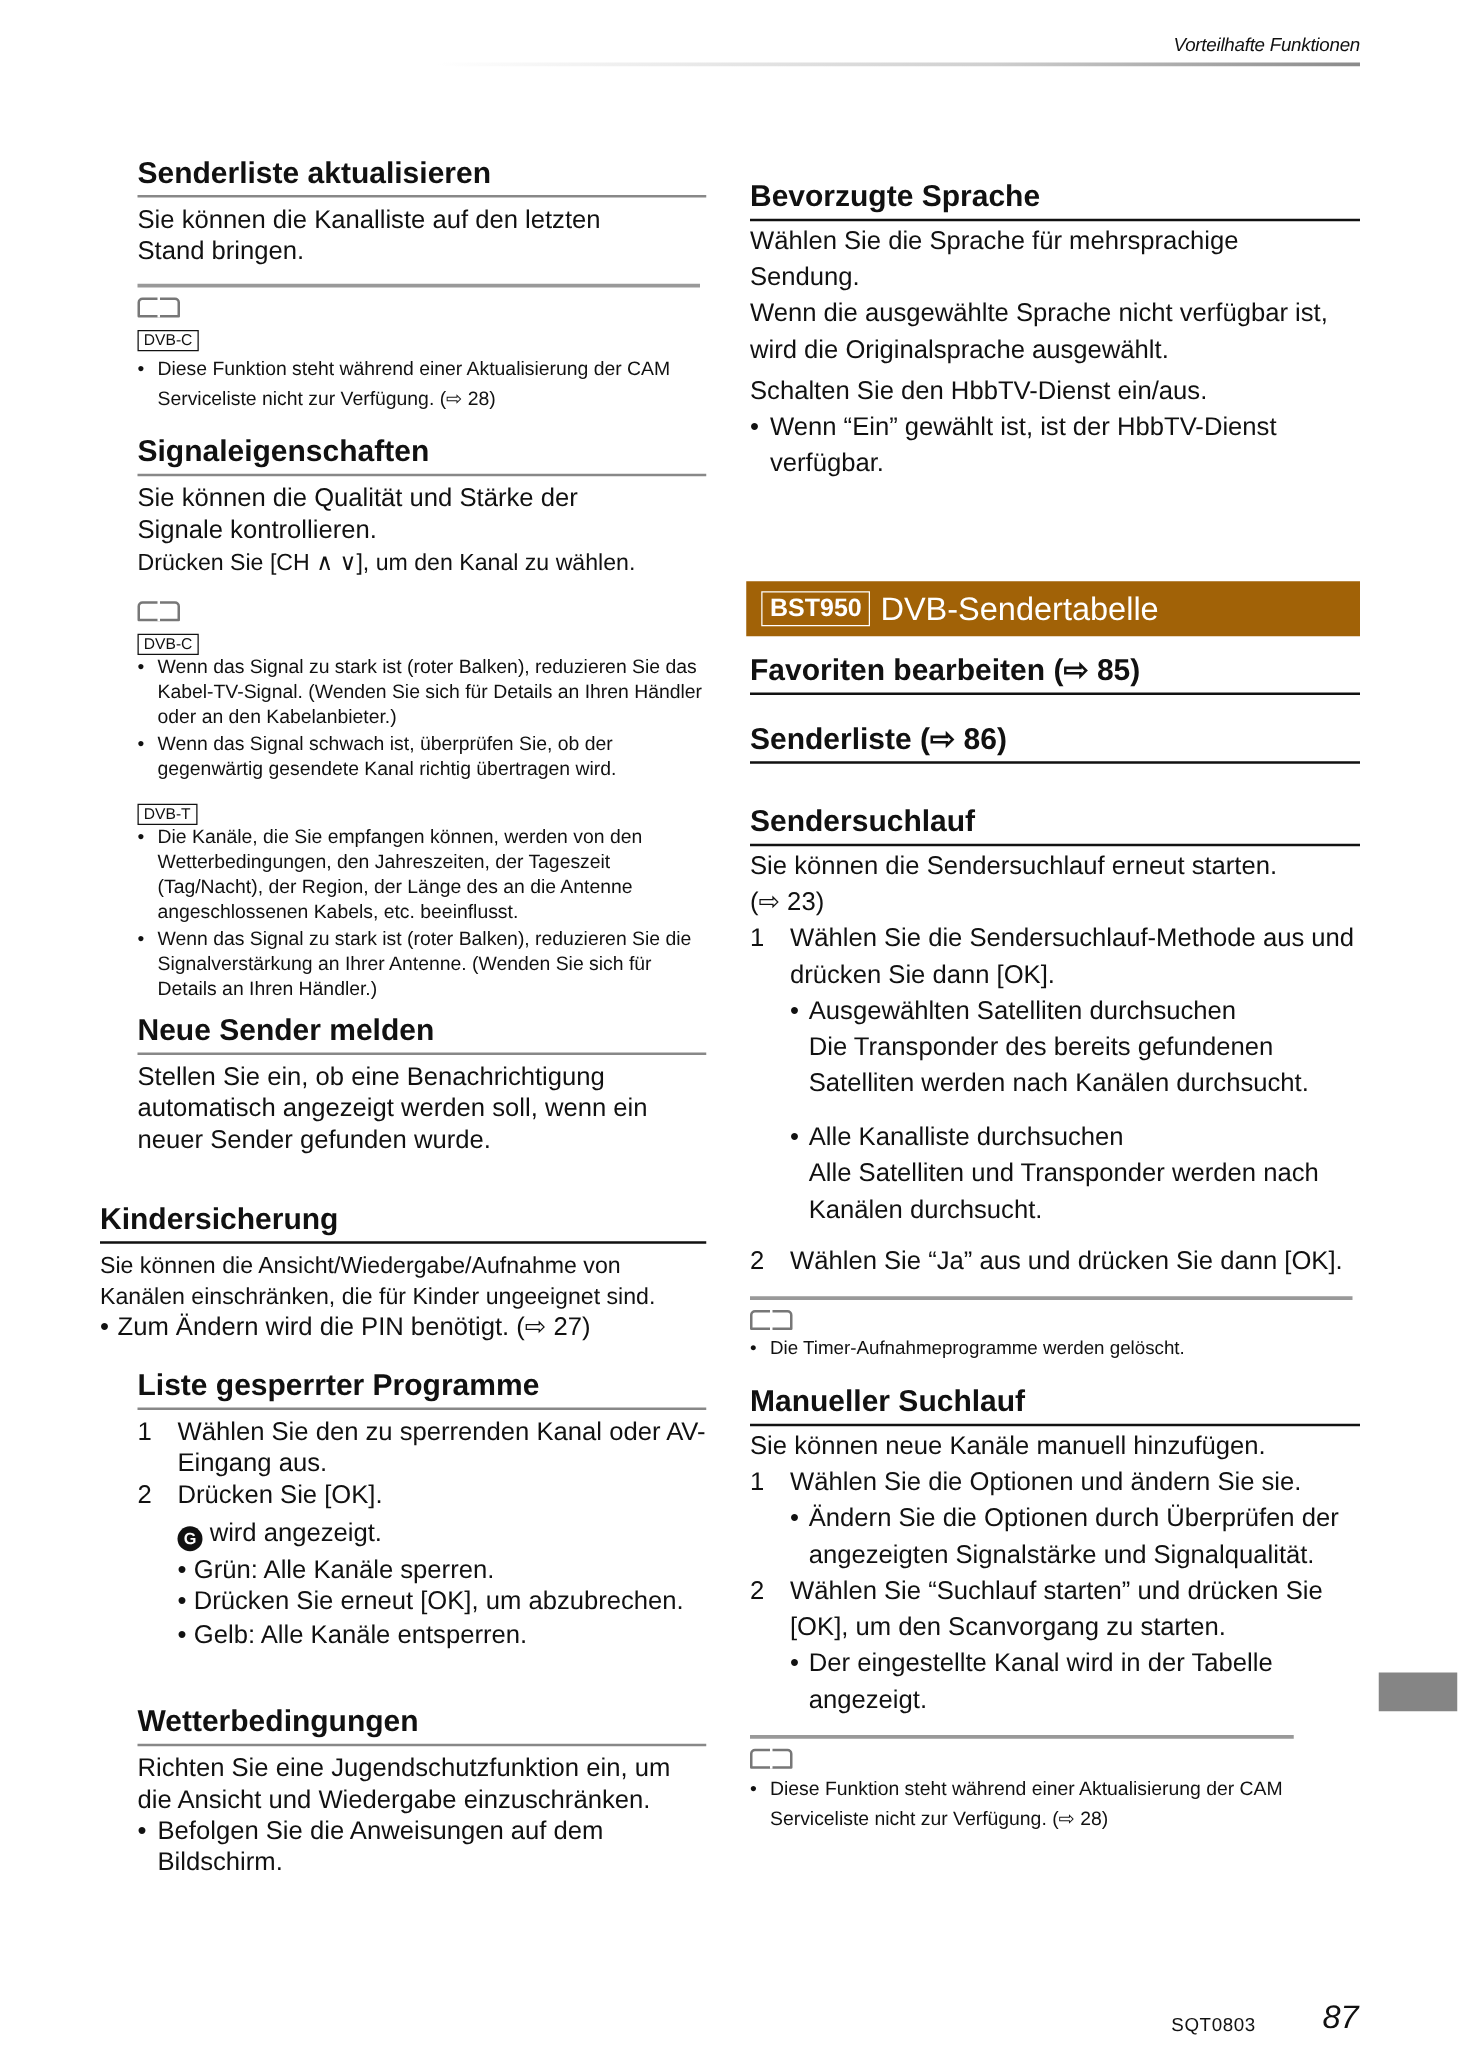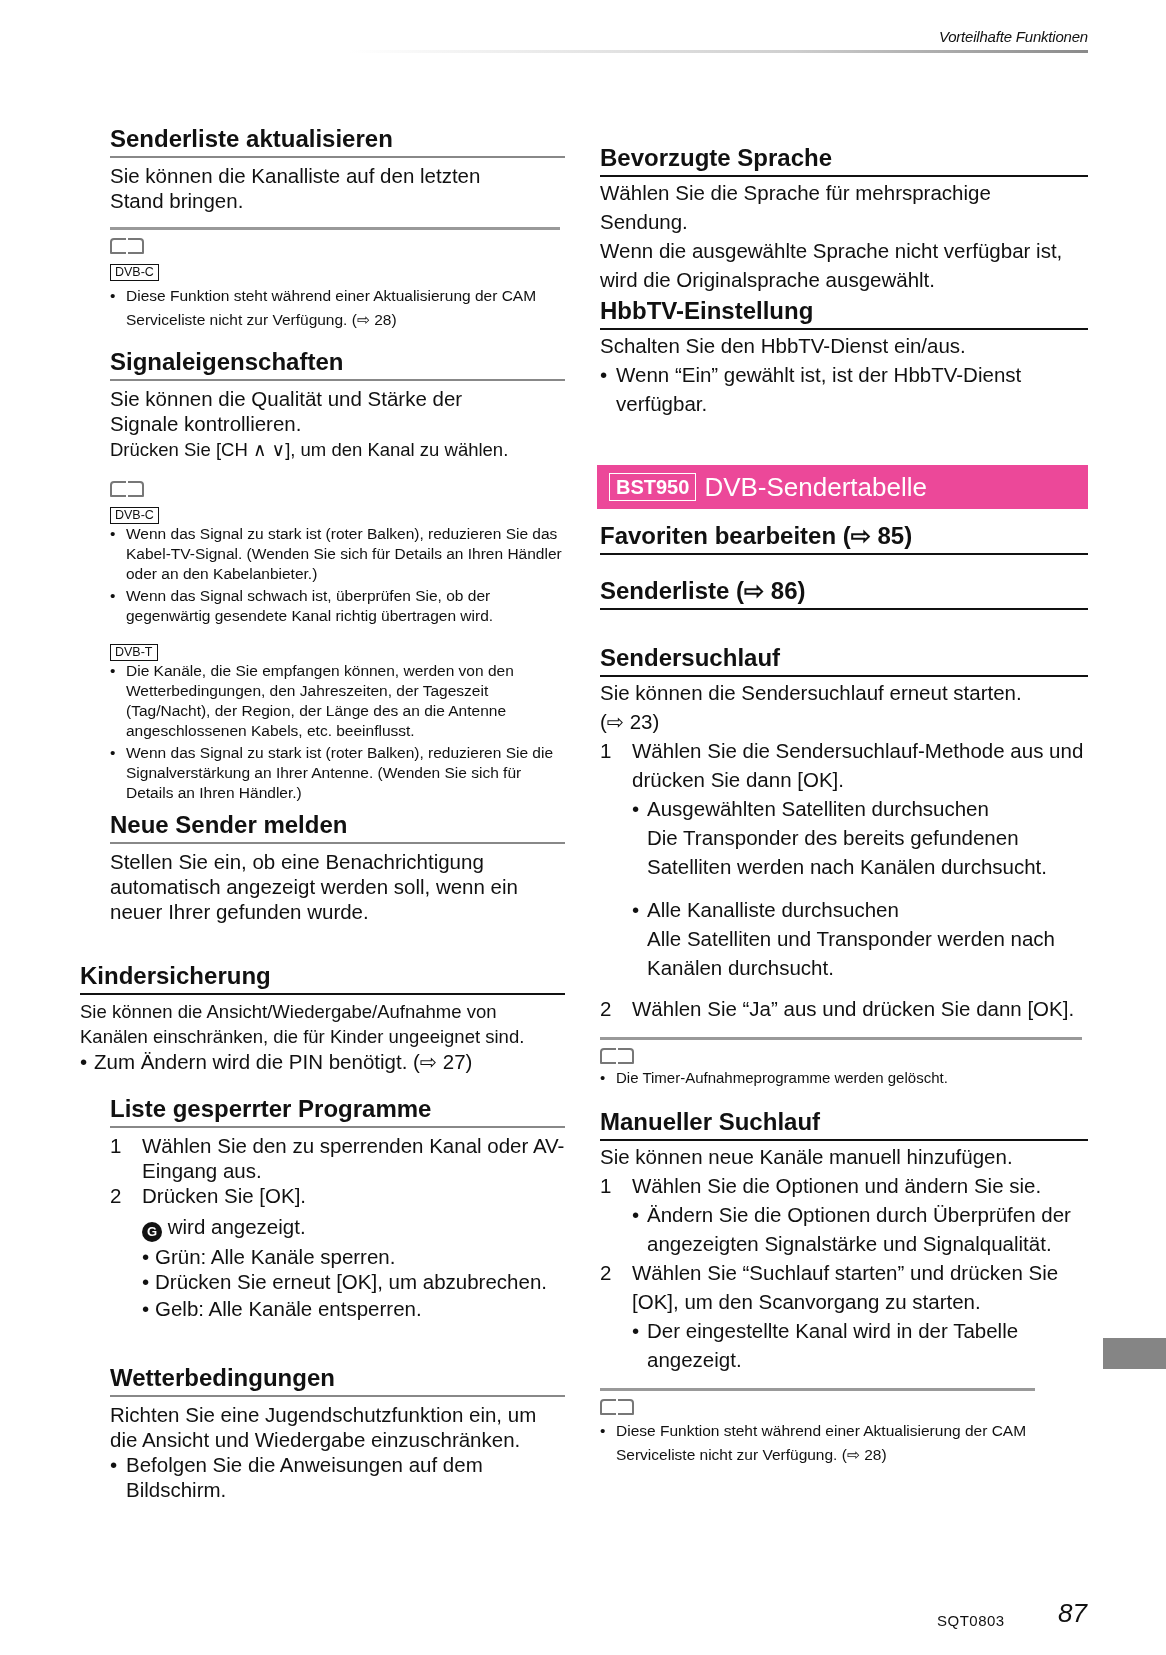--- a/index.html
+++ b/index.html
@@ -21,21 +21,21 @@
   .num { position:relative; padding-left:32px; }
   .num .n { position:absolute; left:0; }
   .sub { padding-left:48px; position:relative; }
   .sub.b::before { content:"•"; position:absolute; left:32px; }
   .note-icon { display:inline-block; width:34px; height:16px; border:2px solid #777;
                border-radius:4px 4px 1px 1px; box-sizing:border-box; position:relative; }
   .note-icon::after { content:""; position:absolute; left:14px; top:-3px; width:2px; height:17px; background:#fff; }
   .tag { display:inline-block; font-size:12.5px; border:1.5px solid #111; padding:0 4px;
          line-height:15px; }
   .sep-g { border-top:3px solid #999; }
-  .band { position:absolute; left:597px; width:491px; height:44px; background:#ec4899; color:#fff;
+  .band { position:absolute; left:597px; width:491px; height:44px; background:#a16207; color:#fff;
           font-size:26px; display:flex; align-items:center; }
   .band .model { border:1.5px solid #fff; font-weight:bold; font-size:20px; padding:0 6px;
                  margin-left:12px; margin-right:8px; line-height:26px; }
   .g-icon { display:inline-block; width:20px; height:20px; border-radius:50%; background:#111; color:#fff;
             font-size:13px; font-weight:bold; text-align:center; line-height:20px; vertical-align:-2px; }
   .side-tab { position:absolute; left:1103px; top:1338px; width:63px; height:31px; background:#858585; }
   .foot-code { position:absolute; left:937px; top:1612px; font-size:15px; letter-spacing:0.5px; }
   .foot-page { position:absolute; left:1058px; top:1598px; font-size:26px; font-style:italic;text-align:center; }
 </style>
 </head>
@@ -61,21 +61,21 @@
   <div style="margin-top:4px;"><span class="tag">DVB-C</span></div>
   <div class="sm bul">Wenn das Signal zu stark ist (roter Balken), reduzieren Sie das Kabel-TV-Signal. (Wenden Sie sich für Details an Ihren Händler oder an den Kabelanbieter.)</div>
   <div class="sm bul" style="margin-top:2px;">Wenn das Signal schwach ist, überprüfen Sie, ob der gegenwärtig gesendete Kanal richtig übertragen wird.</div>
   <div style="margin-top:16px;"><span class="tag">DVB-T</span></div>
   <div class="sm bul">Die Kanäle, die Sie empfangen können, werden von den Wetterbedingungen, den Jahreszeiten, der Tageszeit (Tag/Nacht), der Region, der Länge des an die Antenne angeschlossenen Kabels, etc. beeinflusst.</div>
   <div class="sm bul" style="margin-top:2px;">Wenn das Signal zu stark ist (roter Balken), reduzieren Sie die Signalverstärkung an Ihrer Antenne. (Wenden Sie sich für Details an Ihren Händler.)</div>
 </div>
 
 <div class="blk" style="left:110px;top:811px;width:455px;">
   <div class="h rule-g">Neue Sender melden</div>
-  <div class="p" style="margin-top:5px;width:420px;">Stellen Sie ein, ob eine Benachrichtigung automatisch angezeigt werden soll, wenn ein neuer Ihrer gefunden wurde.</div>
+  <div class="p" style="margin-top:5px;width:420px;">Stellen Sie ein, ob eine Benachrichtigung automatisch angezeigt werden soll, wenn ein neuer Sender gefunden wurde.</div>
 </div>
 
 <div class="blk" style="left:80px;top:962px;width:485px;">
   <div class="h rule-k">Kindersicherung</div>
   <div style="margin-top:4px;font-size:18.5px;line-height:25px;">Sie können die Ansicht/Wiedergabe/Aufnahme von Kanälen einschränken, die für Kinder ungeeignet sind.</div>
   <div class="p bul" style="padding-left:14px;">Zum Ändern wird die PIN benötigt. (⇨ 27)</div>
 </div>
 
 <div class="blk" style="left:110px;top:1095px;width:455px;">
   <div class="h rule-g">Liste gesperrter Programme</div>
@@ -102,21 +102,20 @@
   <div class="p bul">Befolgen Sie die Anweisungen auf dem Bildschirm.</div>
 </div>
 
 <div class="blk" style="left:600px;top:144px;width:488px;">
   <div class="h rule-k">Bevorzugte Sprache</div>
   <div class="pr" style="margin-top:1px;width:440px;">Wählen Sie die Sprache für mehrsprachige Sendung.</div>
   <div class="pr">Wenn die ausgewählte Sprache nicht verfügbar ist, wird die Originalsprache ausgewählt.</div>
 </div>
 
 <div class="blk" style="left:600px;top:297px;width:488px;">
-  <div class="h rule-k">HbbTV-Einstellung</div>
   <div class="pr" style="margin-top:1px;">Schalten Sie den HbbTV-Dienst ein/aus.</div>
   <div class="pr bul">Wenn “Ein” gewählt ist, ist der HbbTV-Dienst verfügbar.</div>
 </div>
 
 <div class="band" style="top:465px;">
   <span class="model">BST950</span>
   <span>DVB-Sendertabelle</span>
 </div>
 
 <div class="blk" style="left:600px;top:522px;width:488px;">

